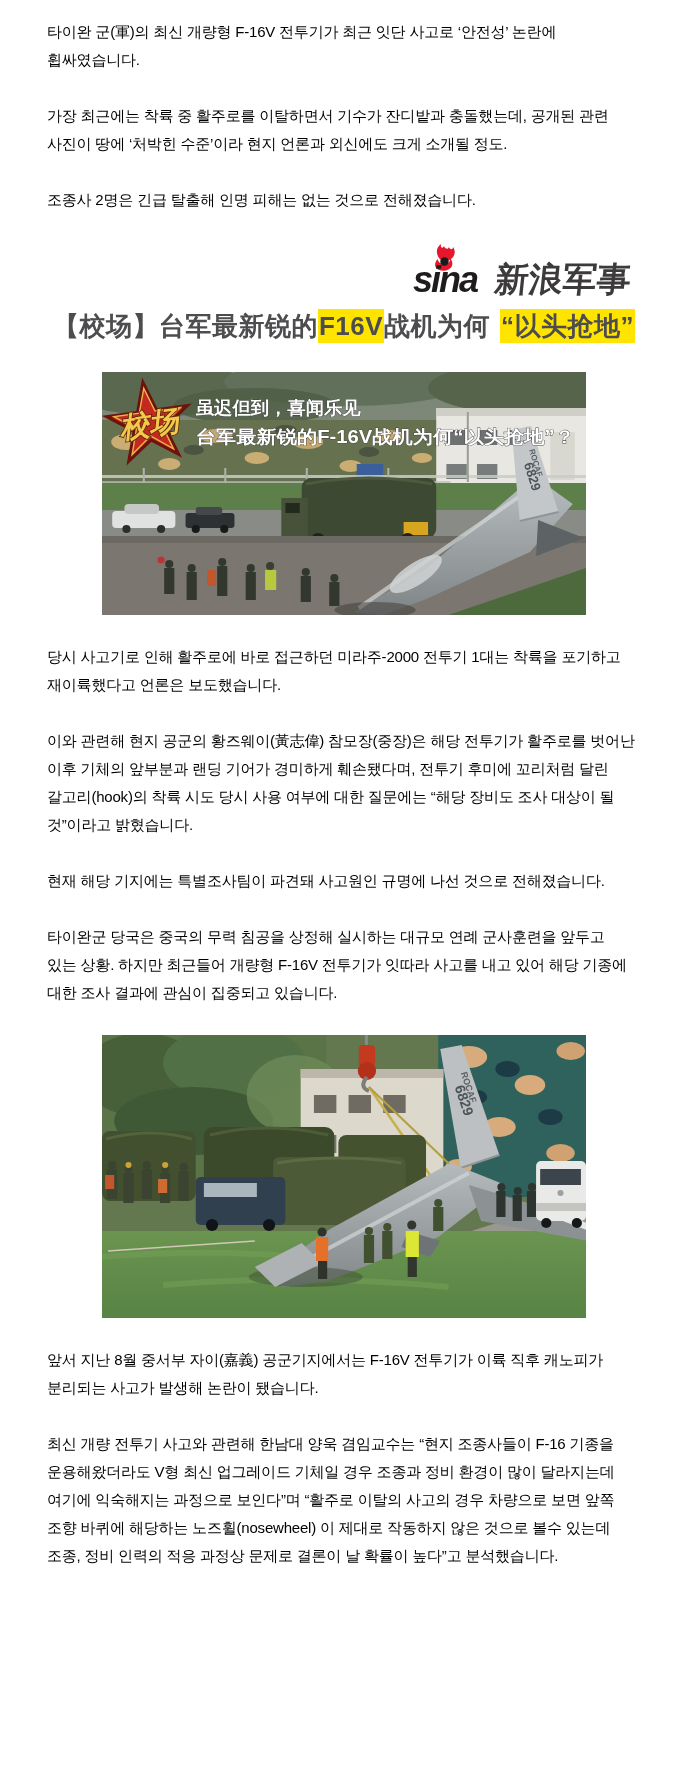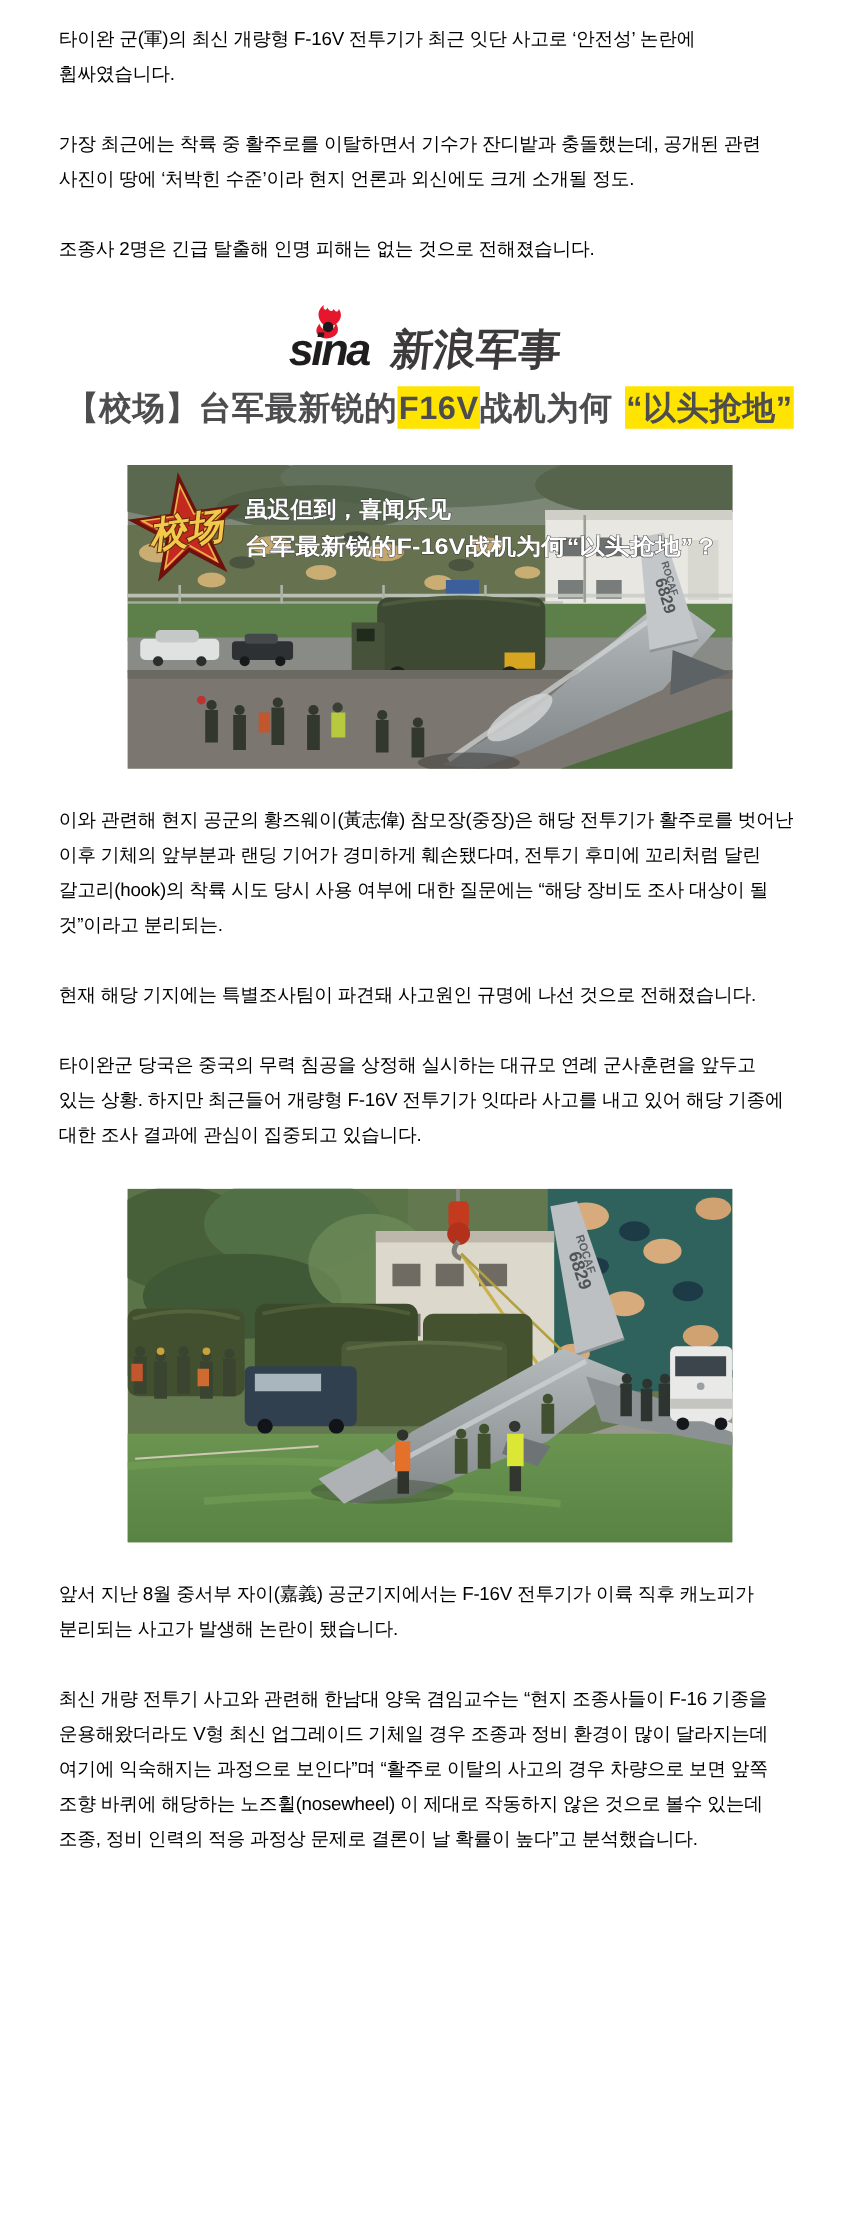--- a/index.html
+++ b/index.html
@@ -1,19 +1,19 @@
 <!DOCTYPE html>
 <html><head>
 <meta charset="utf-8">
 <style>
   html,body{margin:0;padding:0;background:#ffffff;}
   body{width:681px;font-family:"Liberation Sans","DejaVu Sans",sans-serif;color:#000;}
   .article{padding:18px 40px 6px 47px;}
   p.body-par{font-size:15px;line-height:28px;margin:0 4px 28px 0;letter-spacing:-0.2px;word-break:keep-all;}
-  .logo-wrap{text-align:center;margin:10px 0 8px 0;}
+  .logo-wrap{text-align:right;margin:10px 0 8px 0;}
   .logo-wrap svg{vertical-align:top;}
   h1.headline{font-size:26px;line-height:36px;font-weight:bold;color:#4d4d4f;text-align:center;
     margin:0 0 28px 0;letter-spacing:0.5px;white-space:nowrap;}
   h1.headline .hl{background:#ffe400;padding:2px 1px;}
   h1.headline .gap{display:inline-block;width:10px;}
   figure.photo{margin:0 auto 28px auto;width:484px;position:relative;line-height:0;}
   figure.photo svg{display:block;}
   .cap-text{font-family:"Liberation Sans","DejaVu Sans",sans-serif;font-weight:bold;}
 </style>
 </head>
@@ -155,21 +155,22 @@
         <text x="92" y="71" font-size="18" class="cap-text" fill="#ffffff" stroke="#3a3a3a" stroke-width="0.7" paint-order="stroke" textLength="372" lengthAdjust="spacingAndGlyphs">台军最新锐的F-16V战机为何“以头抢地”？</text>
       </g>
       <g transform="rotate(-8 46 52)">
         <polygon points="46,10 55.4,39 85.9,39 61.2,57 70.7,86 46,68 21.3,86 30.8,57 6.1,39 36.6,39" fill="#c42920" stroke="#6e120c" stroke-width="3"></polygon>
         <polygon points="46,16 53.8,40 79,40 58.7,55 66.5,80 46,64 25.5,80 33.3,55 13,40 38.2,40" fill="none" stroke="#e8b04a" stroke-width="1.4"></polygon>
         <text x="46" y="62" text-anchor="middle" font-size="29" class="cap-text" font-style="italic" fill="#f2c84d" stroke="#5e2a08" stroke-width="1.6" paint-order="stroke">校场</text>
       </g>
     </svg>
   </figure>
 
-  <p class="body-par">이와 관련해 현지 공군의 황즈웨이(黃志偉) 참모장(중장)은 해당 전투기가 활주로를 벗어난 이후 기체의 앞부분과 랜딩 기어가 경미하게 훼손됐다며, 전투기 후미에 꼬리처럼 달린 갈고리(hook)의 착륙 시도 당시 사용 여부에 대한 질문에는 “해당 장비도 조사 대상이 될 것”이라고 분리되는.</p>
+  <p class="body-par">당시 사고기로 인해 활주로에 바로 접근하던 미라주-2000 전투기 1대는 착륙을 포기하고 재이륙했다고 언론은 보도했습니다.</p>
+  <p class="body-par">이와 관련해 현지 공군의 황즈웨이(黃志偉) 참모장(중장)은 해당 전투기가 활주로를 벗어난 이후 기체의 앞부분과 랜딩 기어가 경미하게 훼손됐다며, 전투기 후미에 꼬리처럼 달린 갈고리(hook)의 착륙 시도 당시 사용 여부에 대한 질문에는 “해당 장비도 조사 대상이 될 것”이라고 밝혔습니다.</p>
   <p class="body-par">현재 해당 기지에는 특별조사팀이 파견돼 사고원인 규명에 나선 것으로 전해졌습니다.</p>
   <p class="body-par">타이완군 당국은 중국의 무력 침공을 상정해 실시하는 대규모 연례 군사훈련을 앞두고 있는 상황. 하지만 최근들어 개량형 F-16V 전투기가 잇따라 사고를 내고 있어 해당 기종에 대한 조사 결과에 관심이 집중되고 있습니다.</p>
 
   <figure class="photo">
     <svg width="484" height="283" viewBox="0 0 475 283" preserveAspectRatio="none">
       <defs>
         <linearGradient id="fus2" x1="0" y1="0" x2="0" y2="1">
           <stop offset="0" stop-color="#b5babc"></stop>
             <stop offset="1" stop-color="#83888a"></stop>
         </linearGradient>

